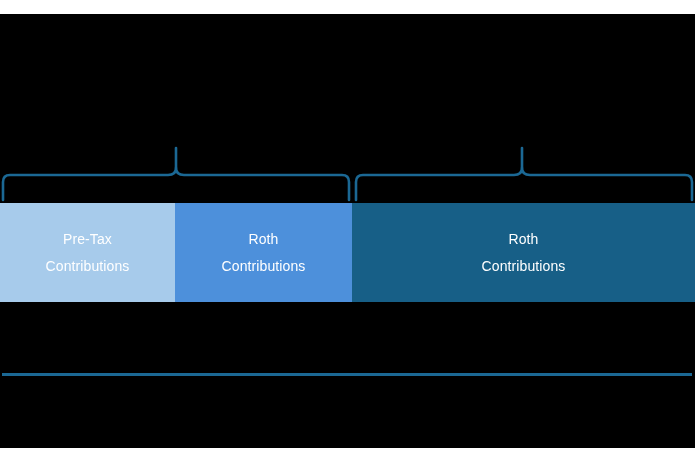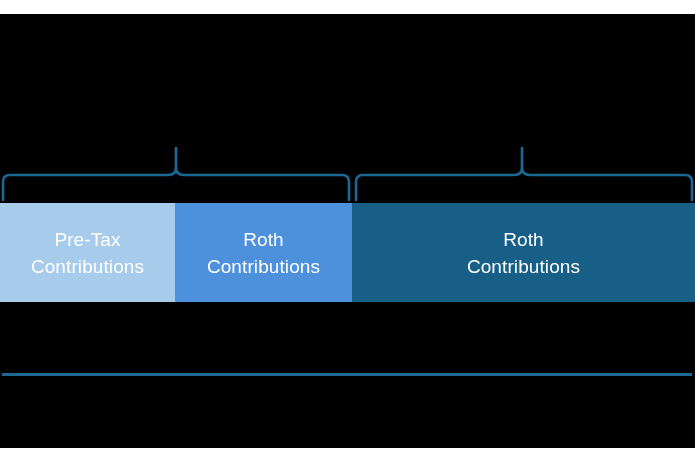--- a/index.html
+++ b/index.html
@@ -53,21 +53,21 @@
     flex-direction: row;
     align-items: stretch;
   }
 
   .bar-segment {
     display: flex;
     align-items: center;
     justify-content: center;
     text-align: center;
     color: #ffffff;
-    font-size: 19px;
+    font-size: 14px;
     line-height: 27px;
     font-family: "Liberation Sans", sans-serif;
     letter-spacing: 0.1px;
     box-sizing: border-box;
     overflow: hidden;
   }
 
   .bar-segment .seg-label {
     display: block;
     padding: 0 4px;

